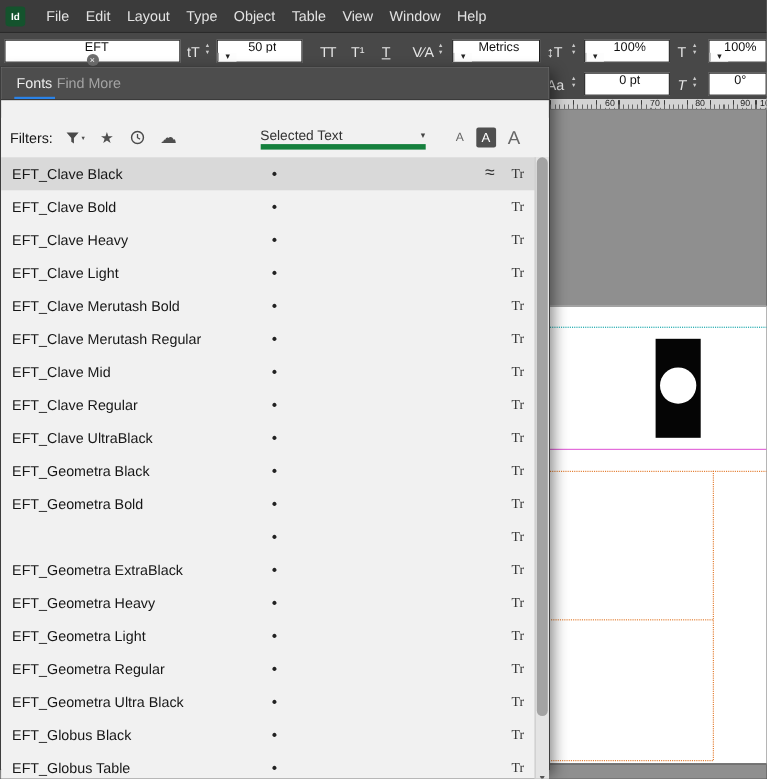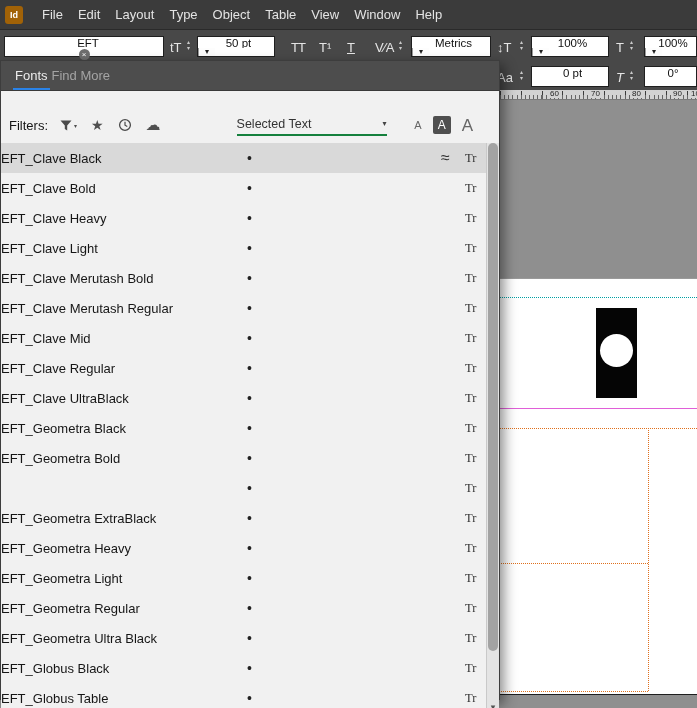--- a/index.html
+++ b/index.html
@@ -35,21 +35,21 @@
   .shape-rect { position:absolute; left:596px; top:218px; width:41px; height:90px; background:#050505; }
   .shape-circle { position:absolute; left:4px; top:26px; width:33px; height:33px; border-radius:50%; background:#ffffff; }
 
   
   .menubar {
     position:absolute; left:0; top:0; width:697px; height:30px; z-index:10;
     background:#3b3b3b; border-bottom:1px solid #2a2a2a;
     display:flex; align-items:center; gap:13px; padding:0 0 0 5px;
     color:#e3e3e3; font-size:13px;
   }
-  .applogo { width:18px; height:18px; border-radius:3px; background:#a16207; color:#fff;
+  .applogo { width:18px; height:18px; border-radius:3px; background:#14532d; color:#fff;
              font-size:9px; font-weight:bold; display:flex; align-items:center; justify-content:center; margin-right:5px; }
   .mitem { cursor:default; padding:2px 1px; }
 
   
   .controlbar { position:absolute; left:0; top:30px; width:697px; height:60px; background:#484848; z-index:10; }
   .combo, .pfield, .searchbox { position:absolute; height:21px; display:flex; align-items:center;
        background:#fff; border:1px solid #1f1f1f;flex-direction:column; }
   .cfield { flex:1 1 auto; font-size:11.5px; color:#111; padding-left:5px; white-space:nowrap; overflow:hidden; }
   .cbtn { width:17px; align-self:stretch; border-left:1px solid #9a9a9a; background:#fdfdfd;
           display:flex; align-items:center; justify-content:center; }
@@ -75,31 +75,31 @@
   .tab { display:inline-flex; align-items:center; font-size:13px; color:#a4a4a4; cursor:pointer; position:relative; padding:0 2px; }
   .tab.active { color:#ececec; }
   .tab.active::after { content:""; position:absolute; left:0; right:0; bottom:0; height:2px; background:#2a83e8; }
   .panelbody { position:relative; height:607px; background:#f1f1f1;margin-top:16px; }
   .filterrow { height:36px; display:flex; align-items:center; padding:0 10px 0 8px; color:#151515; font-size:13px; }
   .fic { margin-left:14px; color:#4f4f4f; display:inline-flex; align-items:center; cursor:pointer; }
   .fic .tinychev { font-size:6px; color:#4f4f4f; margin-left:2px; }
   .staric { font-size:14px; }
   .cloudic { font-size:15px; }
   .seltext { margin-left:76px; width:150px; height:22px; display:flex; align-items:center;
-             border-bottom:2px solid #15803d; cursor:pointer; }
+             border-bottom:5px solid #15803d; cursor:pointer; }
   .seltext span.lbl { font-size:12.5px; color:#333; }
   .seltext .chev { margin-left:auto; color:#444; }
   .sizeAs { margin-left:auto; display:flex; align-items:center; gap:11px; margin-right:16px; }
   .A { color:#666; cursor:pointer; line-height:1; }
   .A.small { font-size:11px; }
   .A.mid { font-size:12px; width:18px; height:18px; background:#4f4f4f; color:#fff; border-radius:2px;
            display:flex; align-items:center; justify-content:center; }
   .A.large { font-size:17px; }
   .fontlist { }
-  .frow { position:relative; height:30px; display:flex; align-items:center; 
+  .frow { position:relative; height:30px; display:flex; align-items:center; padding-left:10px;
           font-size:13px; color:#161616; cursor:pointer; }
   .frow.sel { background:#d9d9d9; }
   .fsample { position:absolute; left:246px; top:50%; transform:translateY(-50%); font-size:14px; color:#222; }
   .fsim { position:absolute; left:440px; top:50%; transform:translateY(-50%); font-size:16px; color:#333; }
   .ftype { position:absolute; left:464px; top:50%; transform:translateY(-50%);
            font-family:"Liberation Serif","DejaVu Serif",serif; font-size:12.5px; color:#333; }
   .vscroll { position:absolute; right:0; top:36px; bottom:0; width:13px; background:#e4e4e4; border-left:1px solid #c9c9c9; }
   .thumb { position:absolute; left:1px; right:1px; top:0; height:508px; background:#a3a3a3; border-radius:5px; }
   .sarrow { position:absolute; left:0; right:0; bottom:1px; text-align:center; font-size:9px; color:#555; line-height:11px; cursor:pointer; }
 </style>

